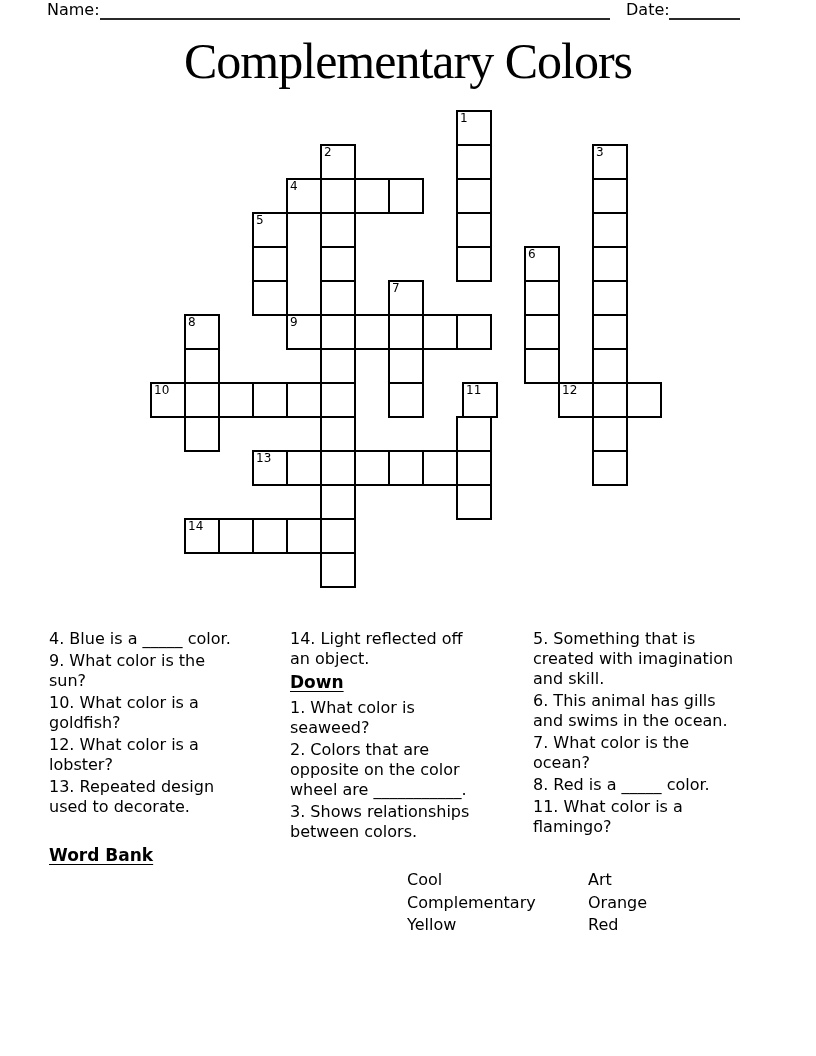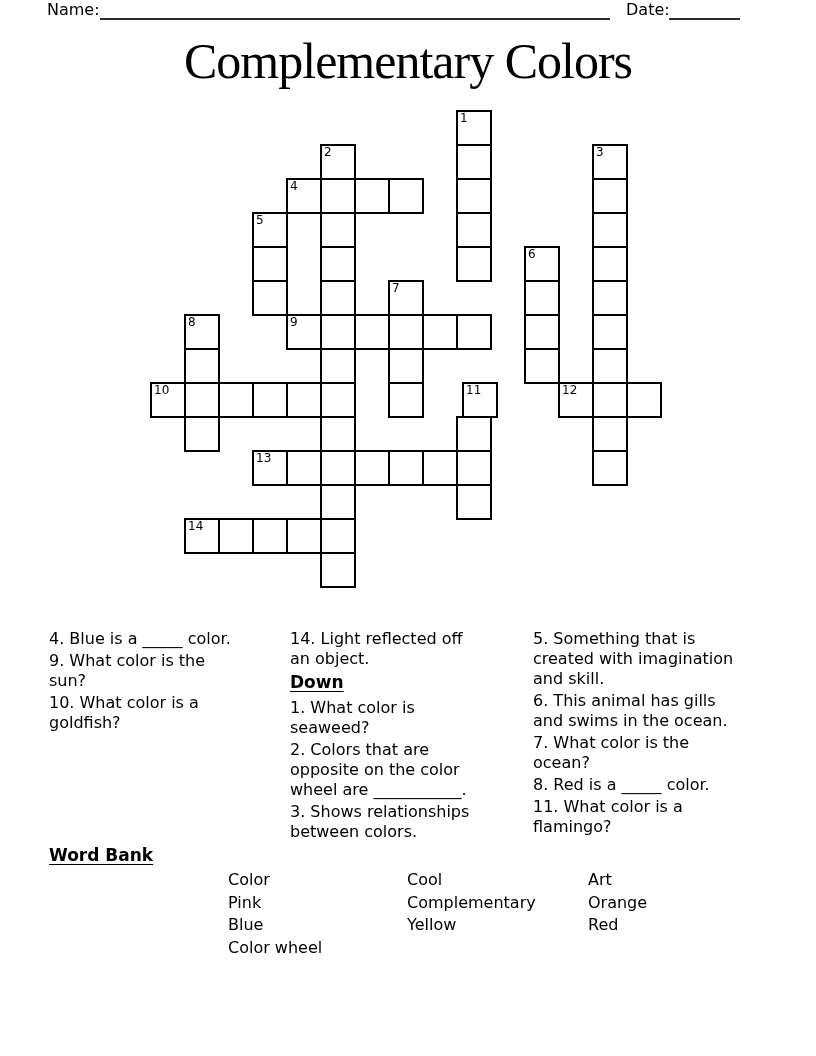--- a/index.html
+++ b/index.html
@@ -138,45 +138,41 @@
       </div>
       <div class="cell" style="left: 68px; top: 408px;"></div>
       <div class="cell" style="left: 102px; top: 408px;"></div>
       <div class="cell" style="left: 136px; top: 408px;"></div>
     </div>
 
   <div class="clue-col" style="left:49px;width:192px;">
     <div class="clue"><span class="cnum">4.</span> <span>Blue is a _____ color.</span></div>
     <div class="clue"><span class="cnum">9.</span> <span>What color is the sun?</span></div>
     <div class="clue"><span class="cnum">10.</span> <span>What color is a goldfish?</span></div>
+    <div class="clue"><span class="cnum">12.</span> <span>What color is a lobster?</span></div>
+    <div class="clue"><span class="cnum">13.</span> <span>Repeated design used to decorate.</span></div>
   </div>
 
   <div class="clue-col" style="left:290px;width:192px;">
     <div class="clue"><span class="cnum">14.</span> <span>Light reflected off an object.</span></div>
     <div class="clue-heading" style="margin-top:3px;">Down</div>
     <div class="clue"><span class="cnum">1.</span> <span>What color is seaweed?</span></div>
     <div class="clue"><span class="cnum">2.</span> <span>Colors that are opposite on the color wheel are ___________.</span></div>
     <div class="clue"><span class="cnum">3.</span> <span>Shows relationships between colors.</span></div>
   </div>
 
   <div class="clue-col" style="left:533px;width:205px;">
     <div class="clue"><span class="cnum">5.</span> <span>Something that is created with imagination and skill.</span></div>
     <div class="clue"><span class="cnum">6.</span> <span>This animal has gills and swims in the ocean.</span></div>
     <div class="clue"><span class="cnum">7.</span> <span>What color is the ocean?</span></div>
     <div class="clue"><span class="cnum">8.</span> <span>Red is a _____ color.</span></div>
     <div class="clue"><span class="cnum">11.</span> <span>What color is a flamingo?</span></div>
   </div>
 
   <div class="wb-heading">Word Bank</div>
-  <div class="wb-col" style="left:228px;">
-    <div class="wb-item">Color</div>
-    <div class="wb-item">Pink</div>
-    <div class="wb-item">Blue</div>
-    <div class="wb-item">Color wheel</div>
-  </div>
   <div class="wb-col" style="left:407px;">
     <div class="wb-item">Cool</div>
     <div class="wb-item">Complementary</div>
     <div class="wb-item">Yellow</div>
   </div>
   <div class="wb-col" style="left:588px;">
     <div class="wb-item">Art</div>
     <div class="wb-item">Orange</div>
     <div class="wb-item">Red</div>
   </div>

